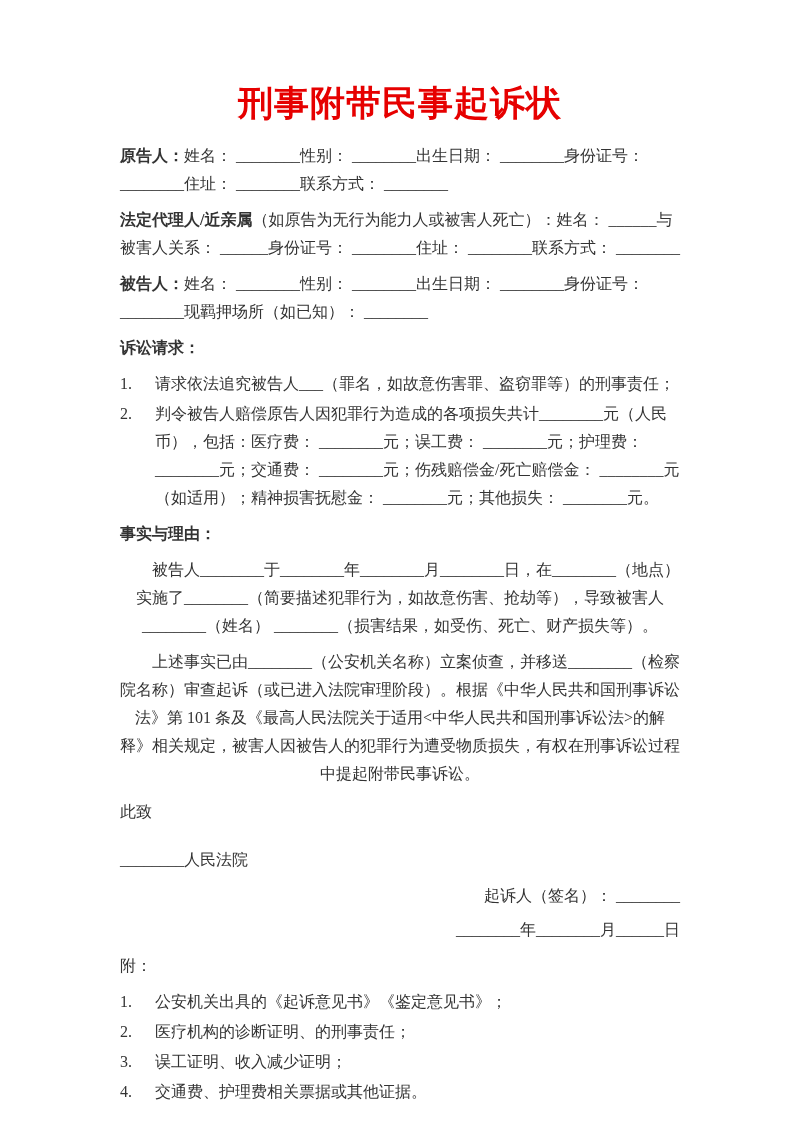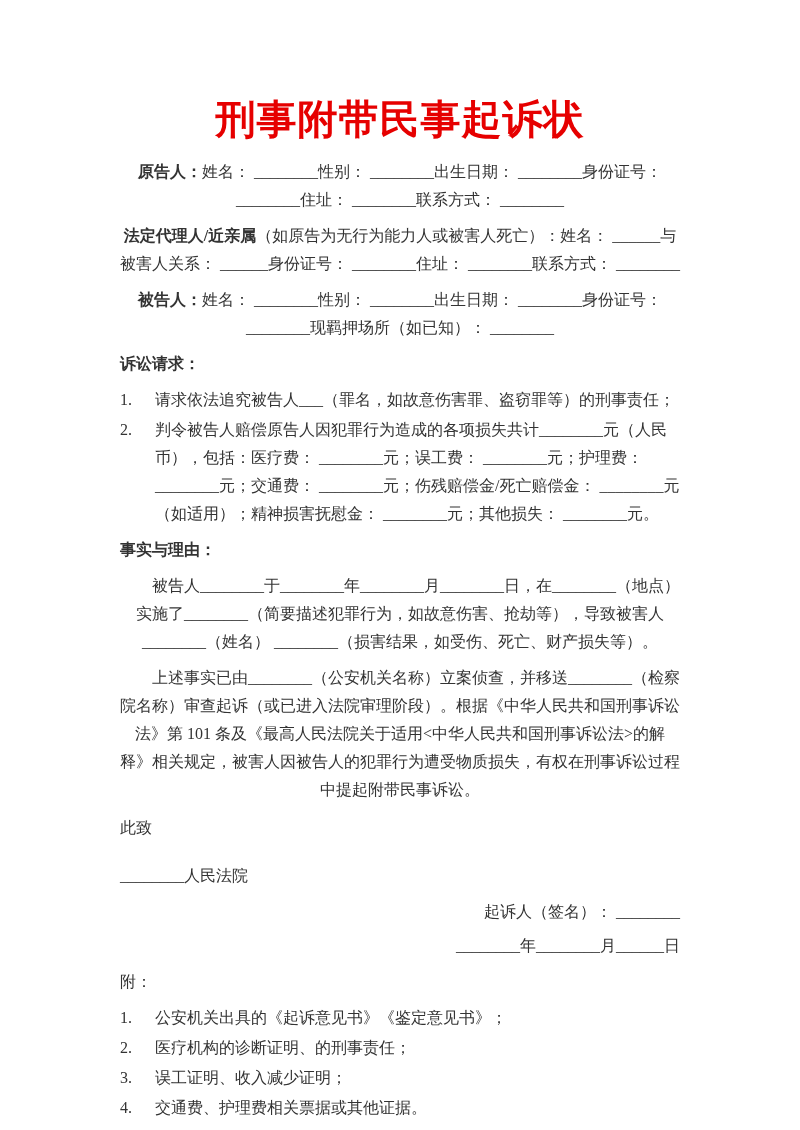--- a/index.html
+++ b/index.html
@@ -16,33 +16,32 @@
     width: 800px;
     min-height: 1130px;
     padding: 82px 120px 50px 120px;
     background: #ffffff;
     font-family: "Liberation Serif", "DejaVu Serif", serif;
     font-size: 16px;
     line-height: 28px;
     color: #333333;
   }
   .doc-title {
-    font-size: 40px;
+    font-size: 35px;
     line-height: 44px;
     font-weight: bold;
     text-align: center;
-    margin: 16px 0 16px 0;
+    margin: 0 0 16px 0;
     letter-spacing: 1px;
   }
   p {
     margin: 0 0 6px 0;
   }
   .party-para {
     margin-bottom: 8px;
-    text-align: center;
   }
   .b {
     font-weight: bold;
     color: #333333;
   }
   .section-heading {
     font-weight: bold;
     margin: 4px 0 8px 0;
   }
   .num-list {

